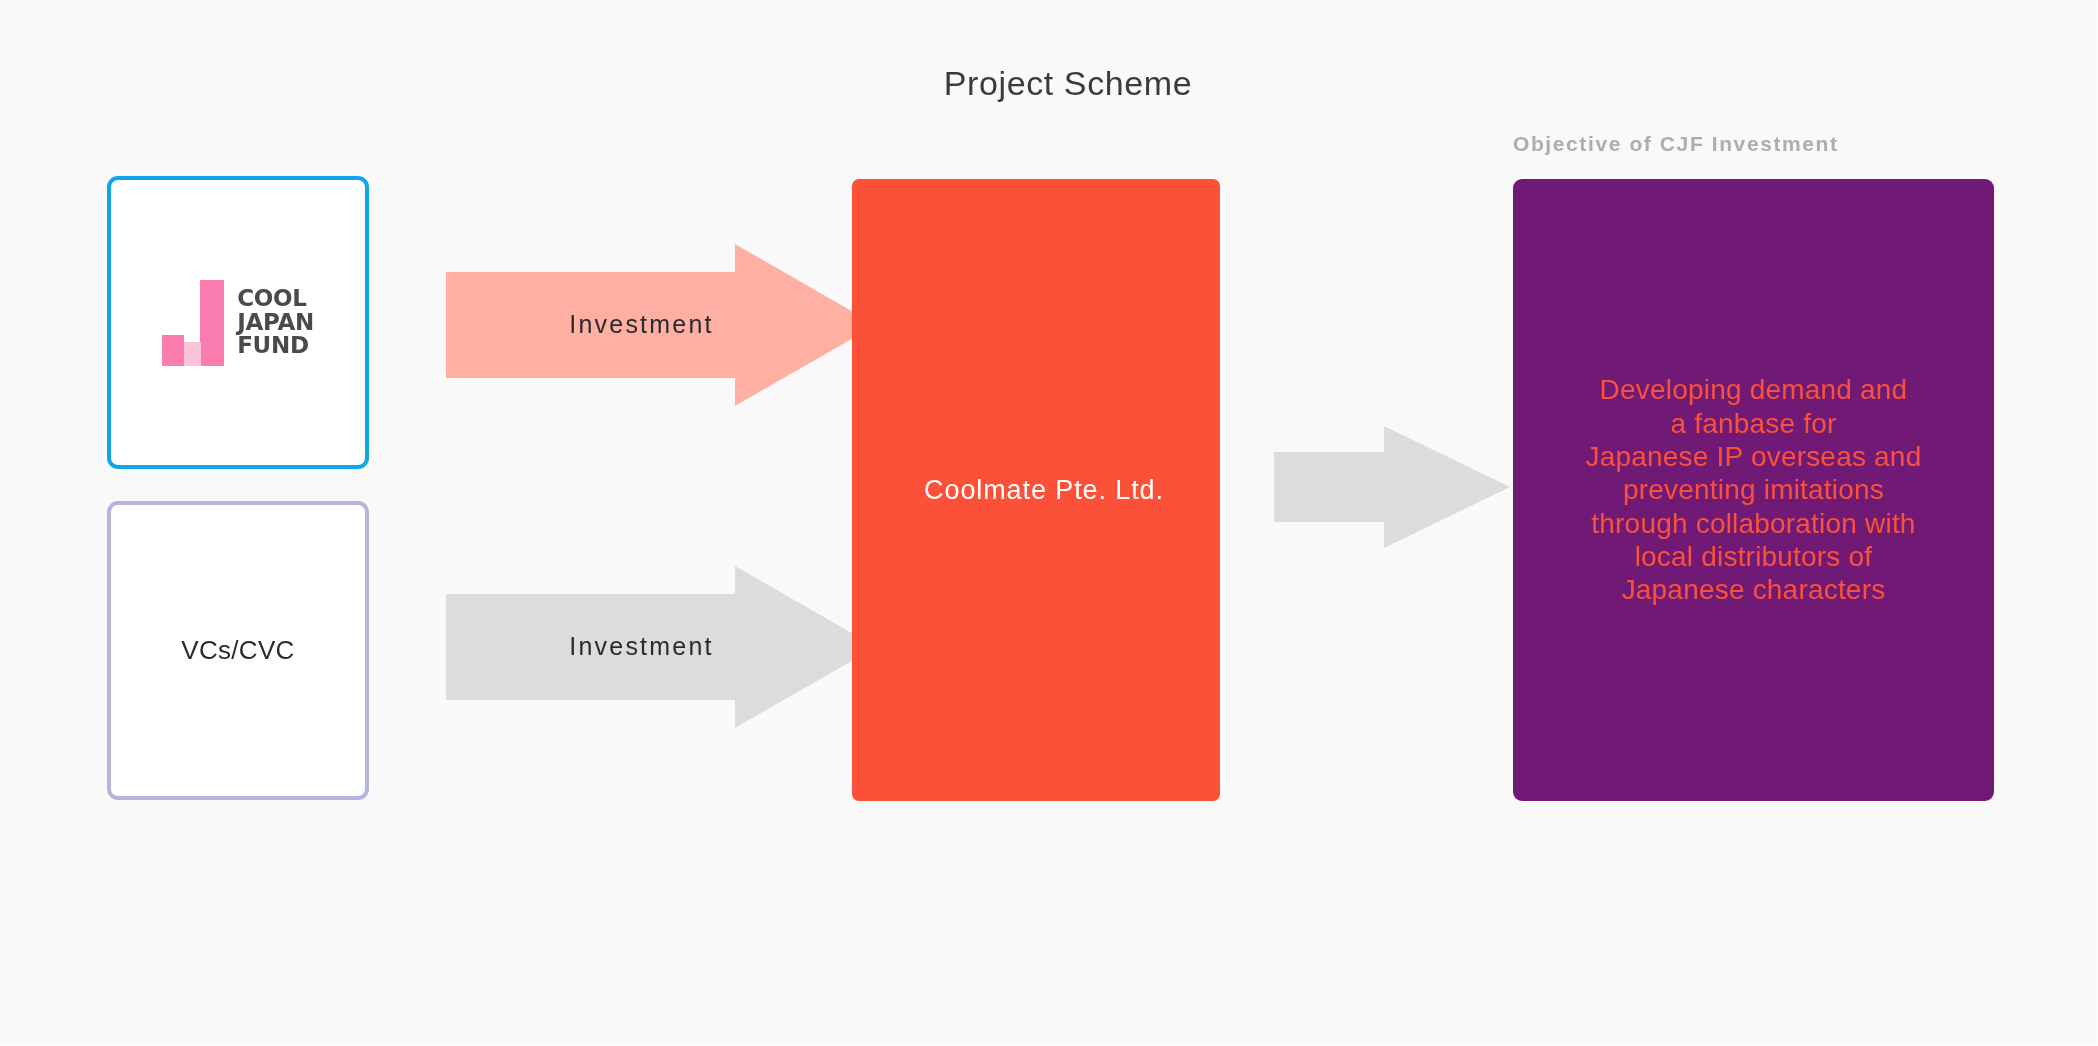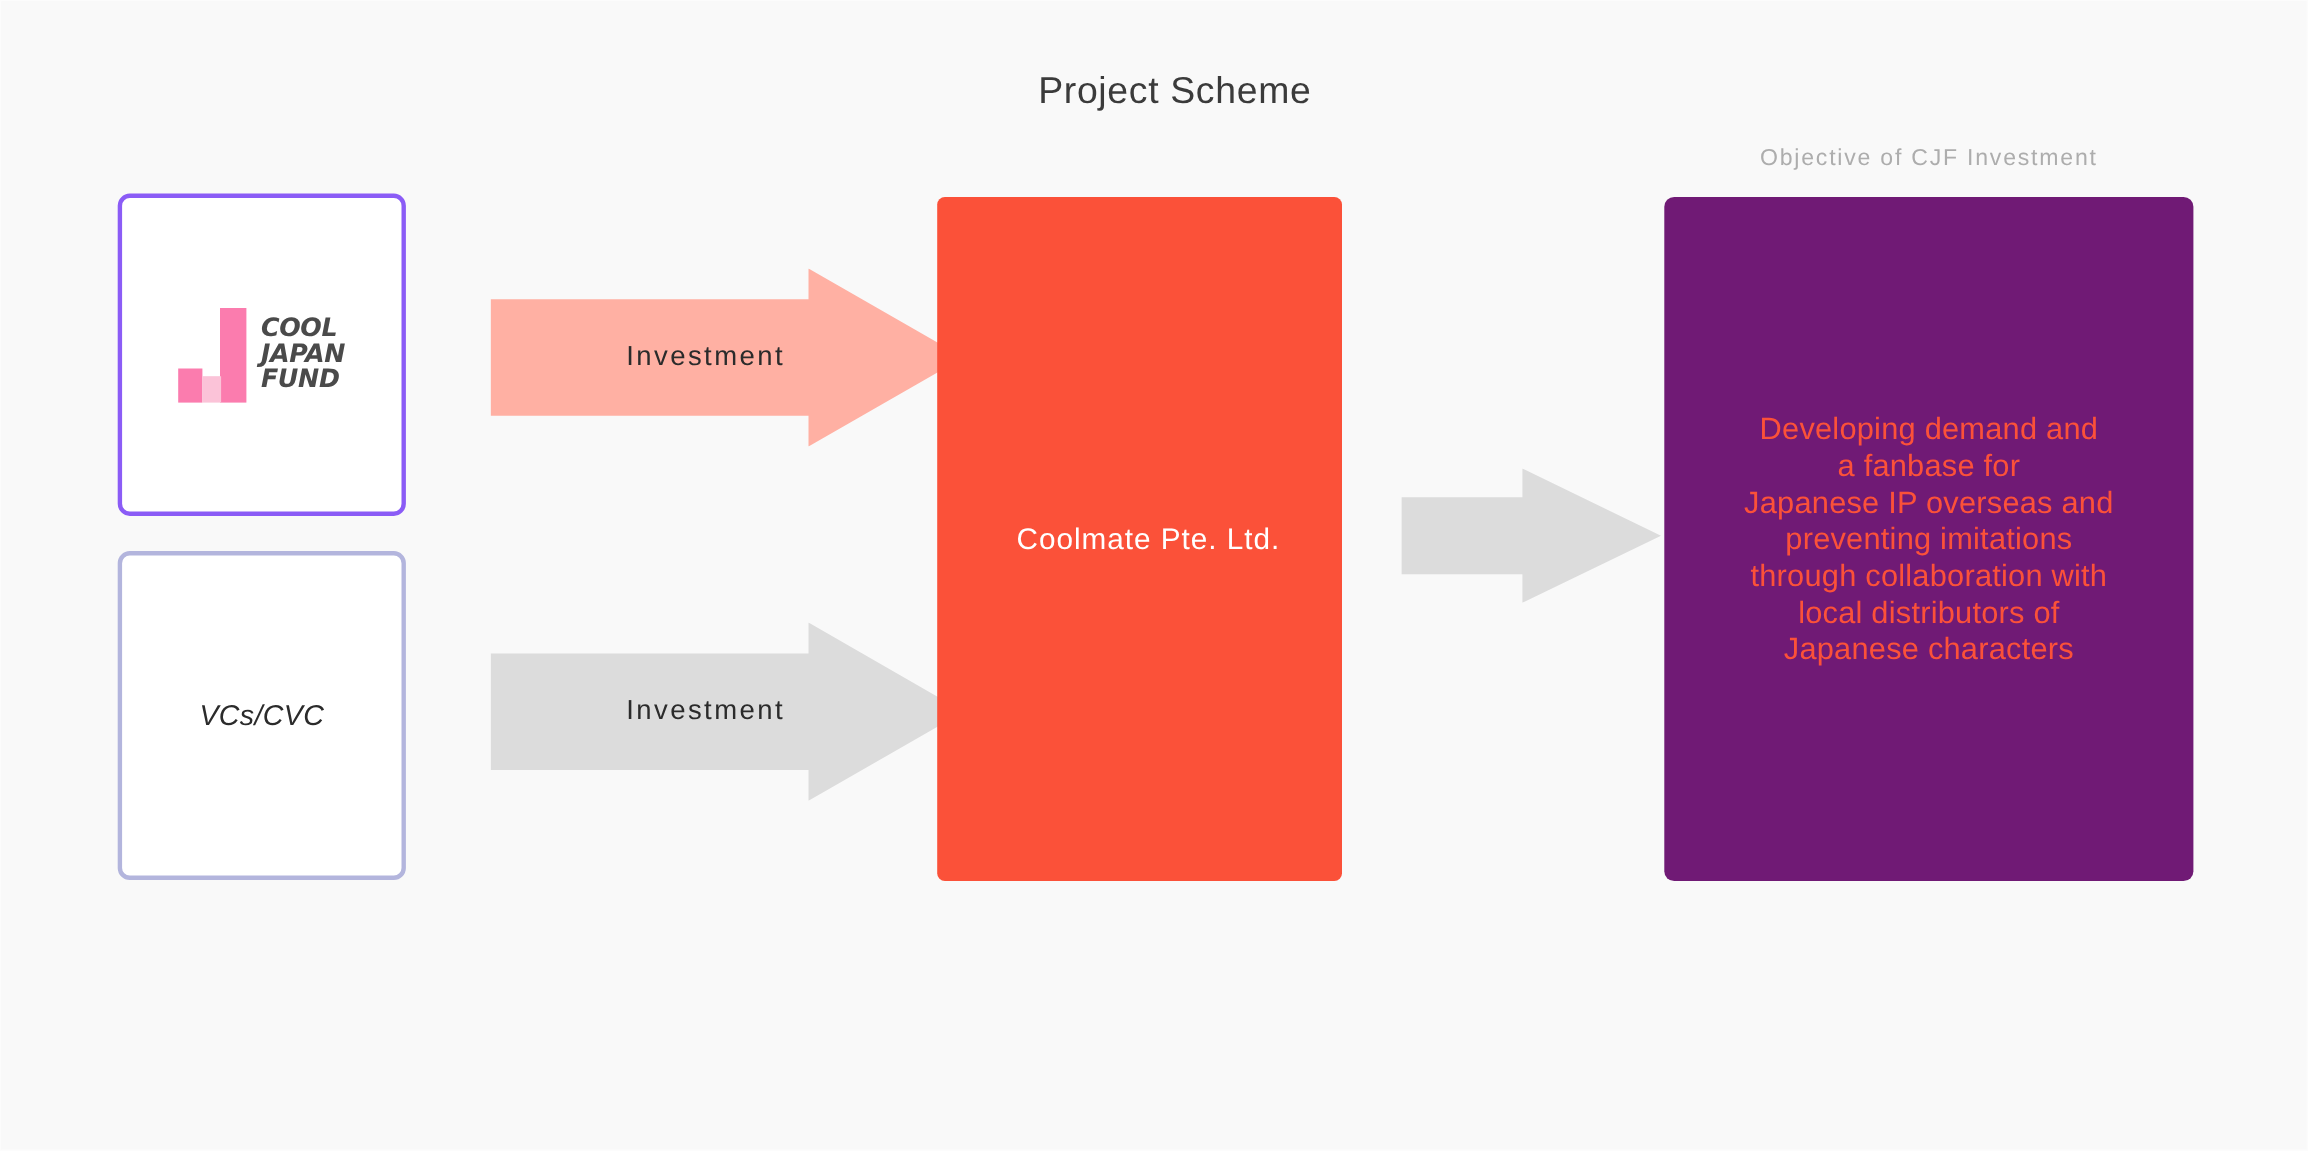--- a/index.html
+++ b/index.html
@@ -45,35 +45,33 @@
     box-sizing: border-box;
     display: flex;
     align-items: center;
     justify-content: center;
   }
   #cjf-box {
     left: 106px;
     top: 175px;
     width: 262px;
     height: 293px;
-    border: 4px solid #8b5cf6;
-    font-style: italic;
+    border: 4px solid #0ea5e9;
   }
   #vc-box {
     left: 106px;
     top: 500px;
     width: 262px;
     height: 299px;
     border: 4px solid #b3b5dd;
   }
   .source-box-label {
     font-size: 26px;
     color: #2b2b2b;
     letter-spacing: 0.3px;
-    font-style: italic;
   }
 
   
   .cjf-logo {
     display: flex;
     align-items: center;
     gap: 13px;
   }
   .cjf-mark {
     position: relative;
@@ -157,23 +155,22 @@
     color: #ffffff;
     letter-spacing: 0.9px;
   }
 
   
   #objective-caption {
     position: absolute;
     left: 1512px;
     top: 131px;
     width: 481px;
-    text-align: center;
     font-size: 21px;
-    font-weight: 400;
+    font-weight: 700;
     color: #adadad;
     letter-spacing: 1.6px;
   }
   #objective-panel {
     position: absolute;
     left: 1512px;
     top: 178px;
     width: 481px;
     height: 622px;
     background: #701a75;

